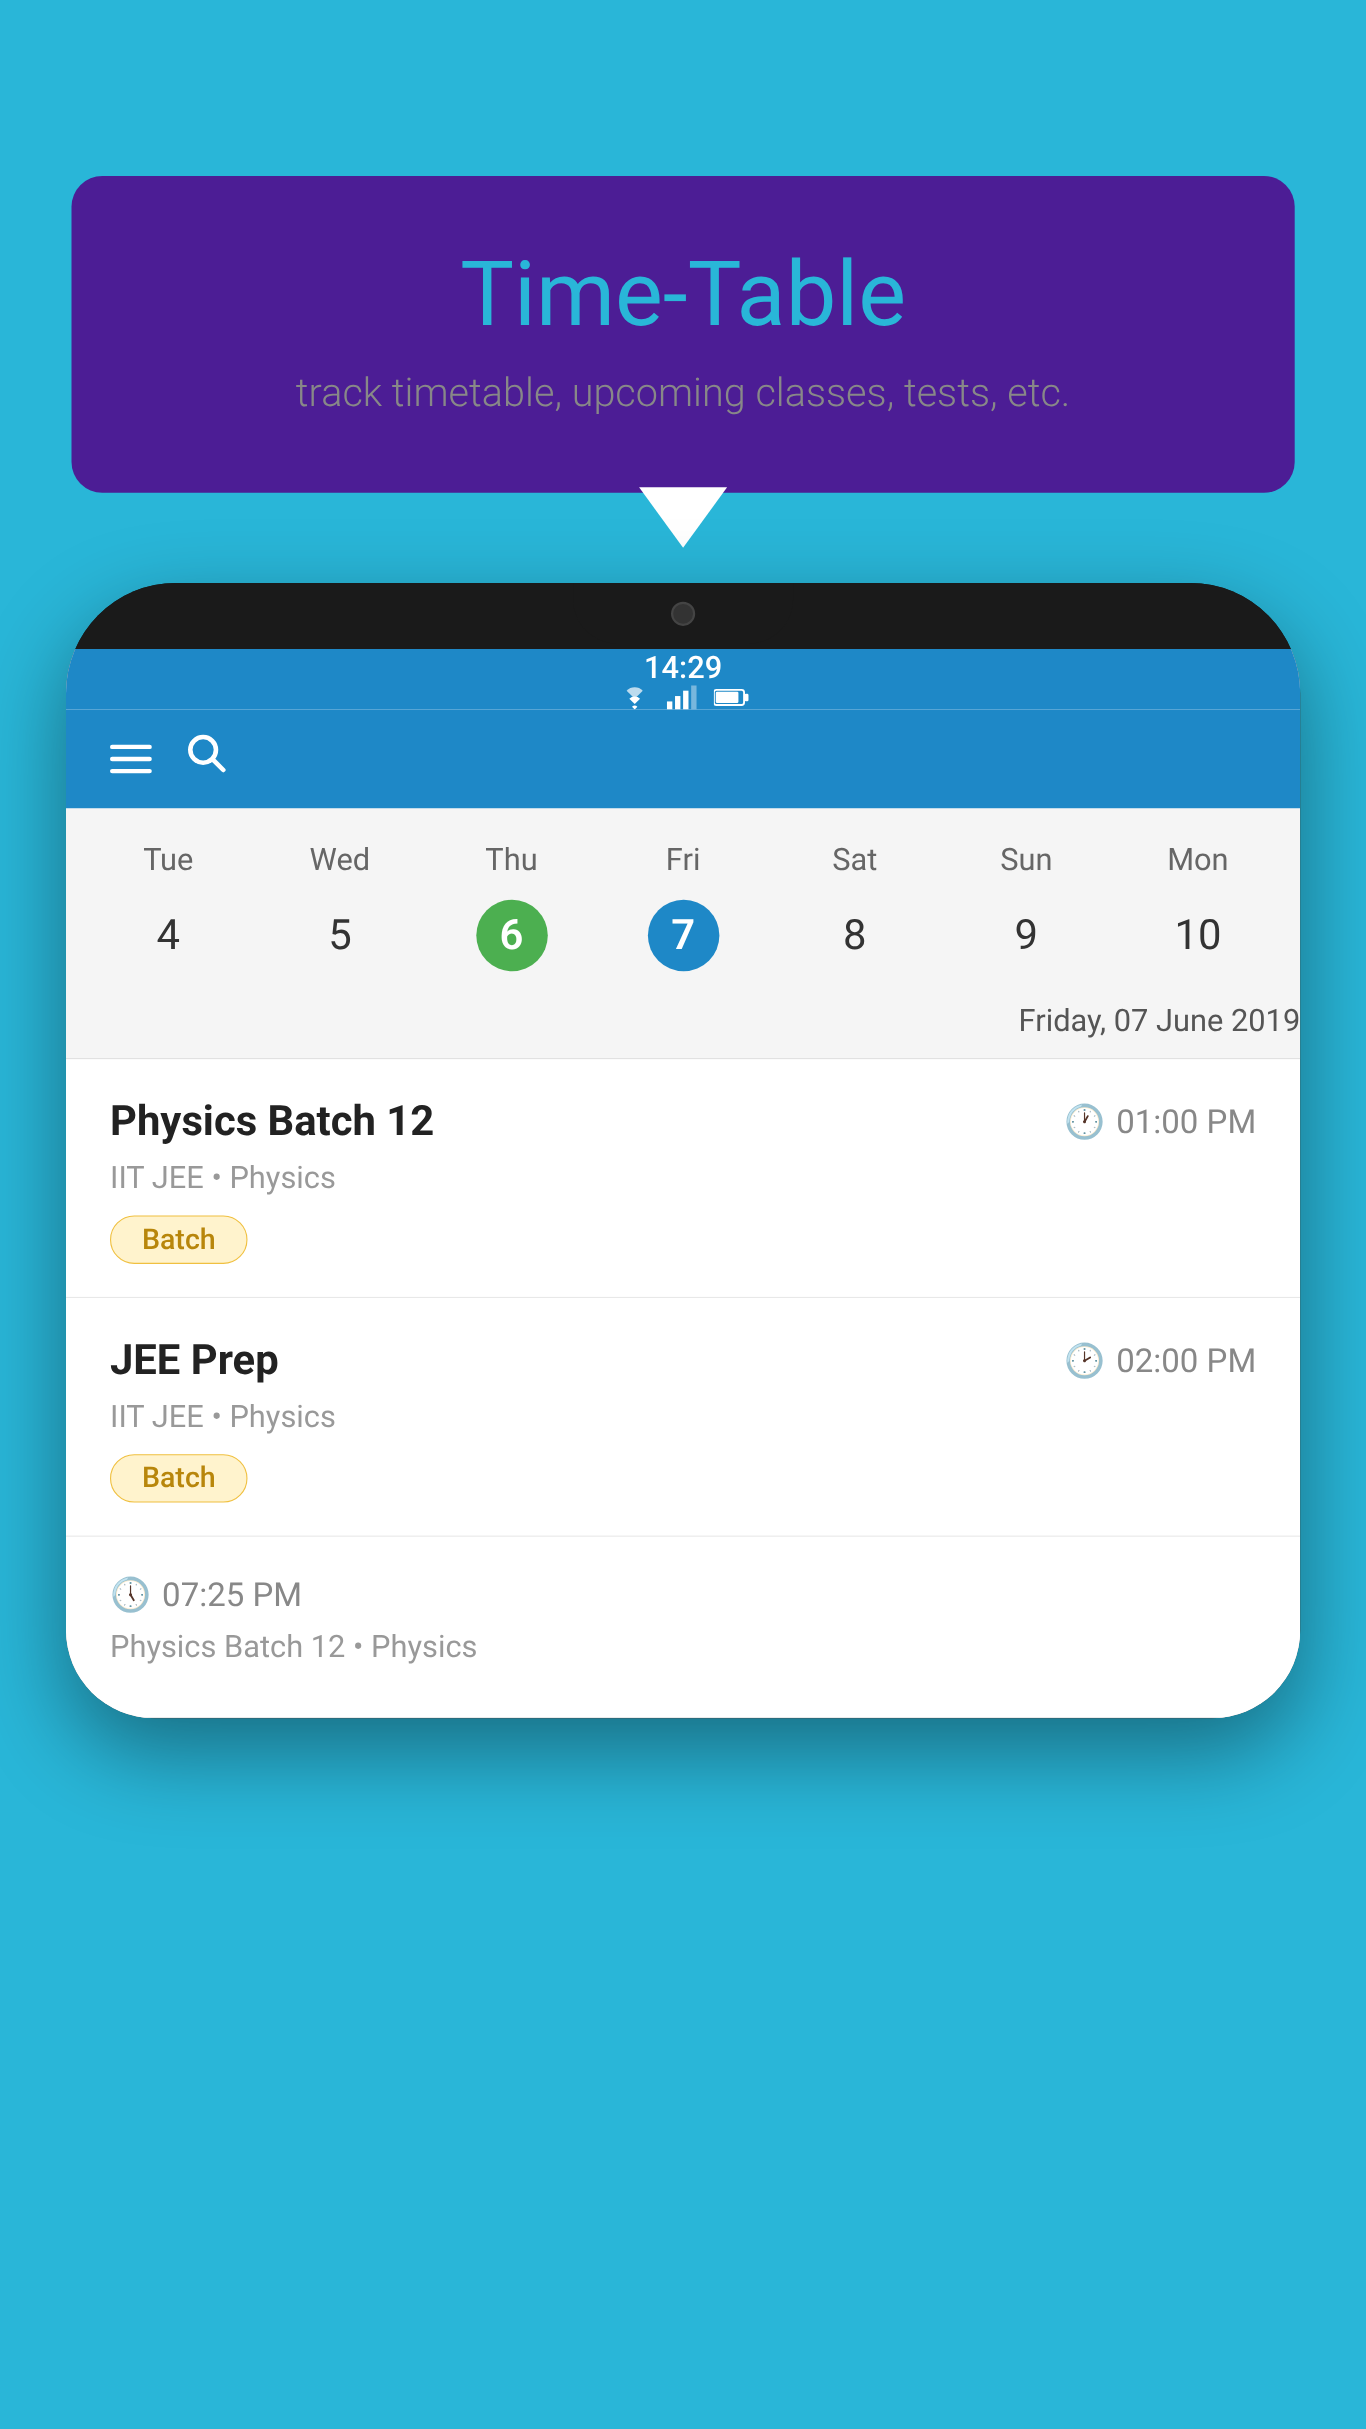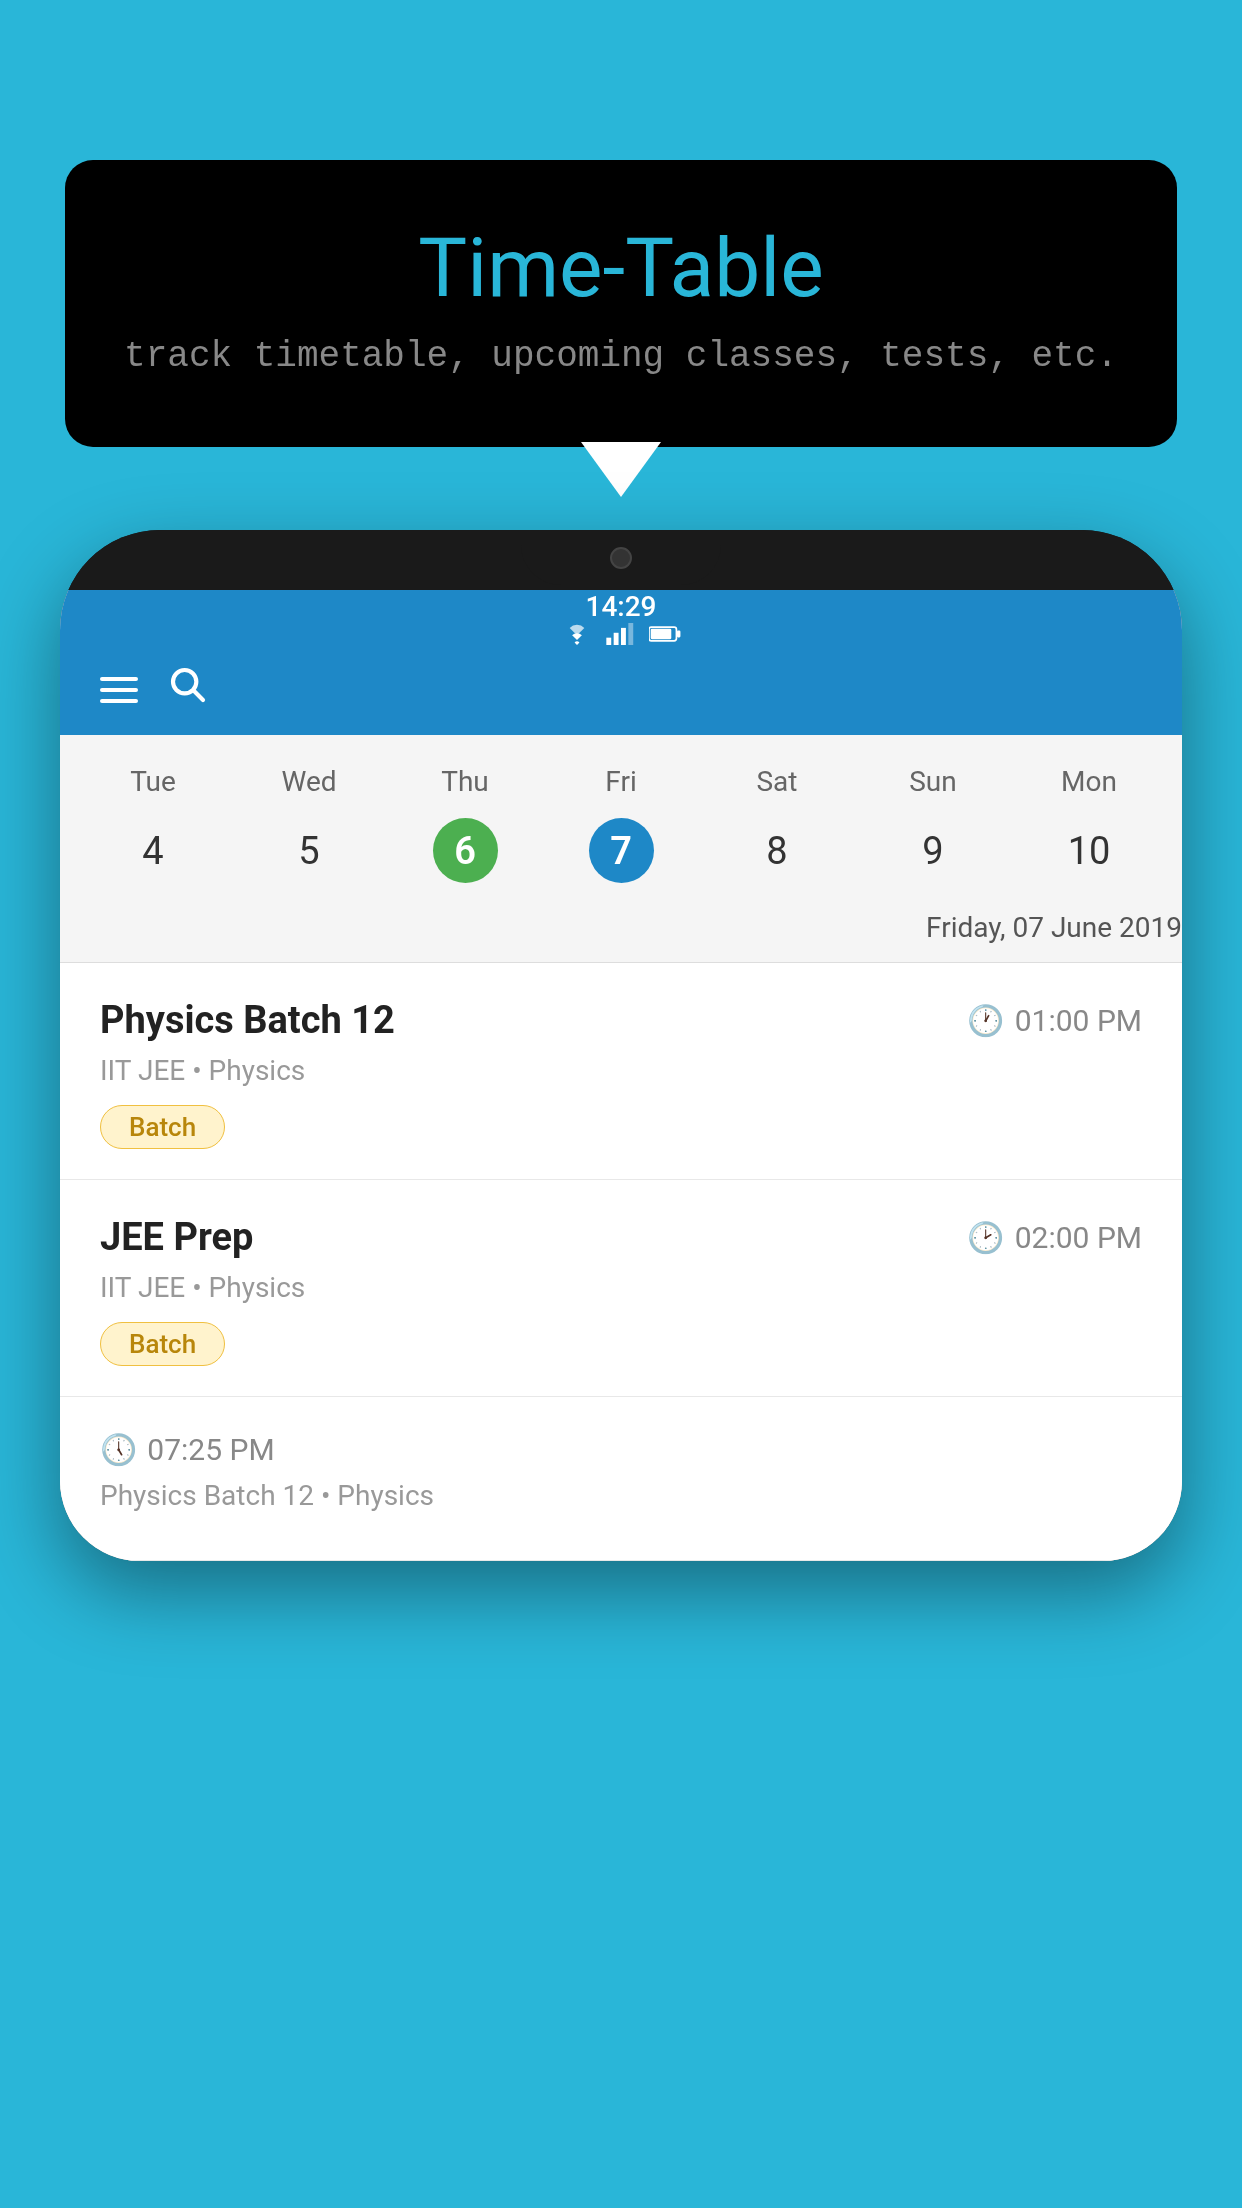--- a/index.html
+++ b/index.html
@@ -13,21 +13,21 @@
       overflow: hidden;
       position: relative;
     }
 
     
     .speech-bubble {
       position: absolute;
       top: 160px;
       left: 65px;
       right: 65px;
-      background: #000000;
+      background: #4c1d95;
       border-radius: 28px;
       padding: 60px 50px 70px;
       text-align: center;
     }
     .speech-bubble::after {
       content: '';
       position: absolute;
       bottom: -50px;
       left: 50%;
       transform: translateX(-50%);
@@ -40,21 +40,20 @@
     .bubble-title {
       font-size: 82px;
       color: #29B6D8;
       font-weight: 400;
       margin-bottom: 20px;
     }
     .bubble-subtitle {
       font-size: 36px;
       color: #888;
       font-weight: 300;
-      font-family: Liberation Mono, monospace;
     }
 
     
     .phone-wrapper {
       position: absolute;
       top: 530px;
       left: 60px;
       right: 60px;
       bottom: 0;
     }

